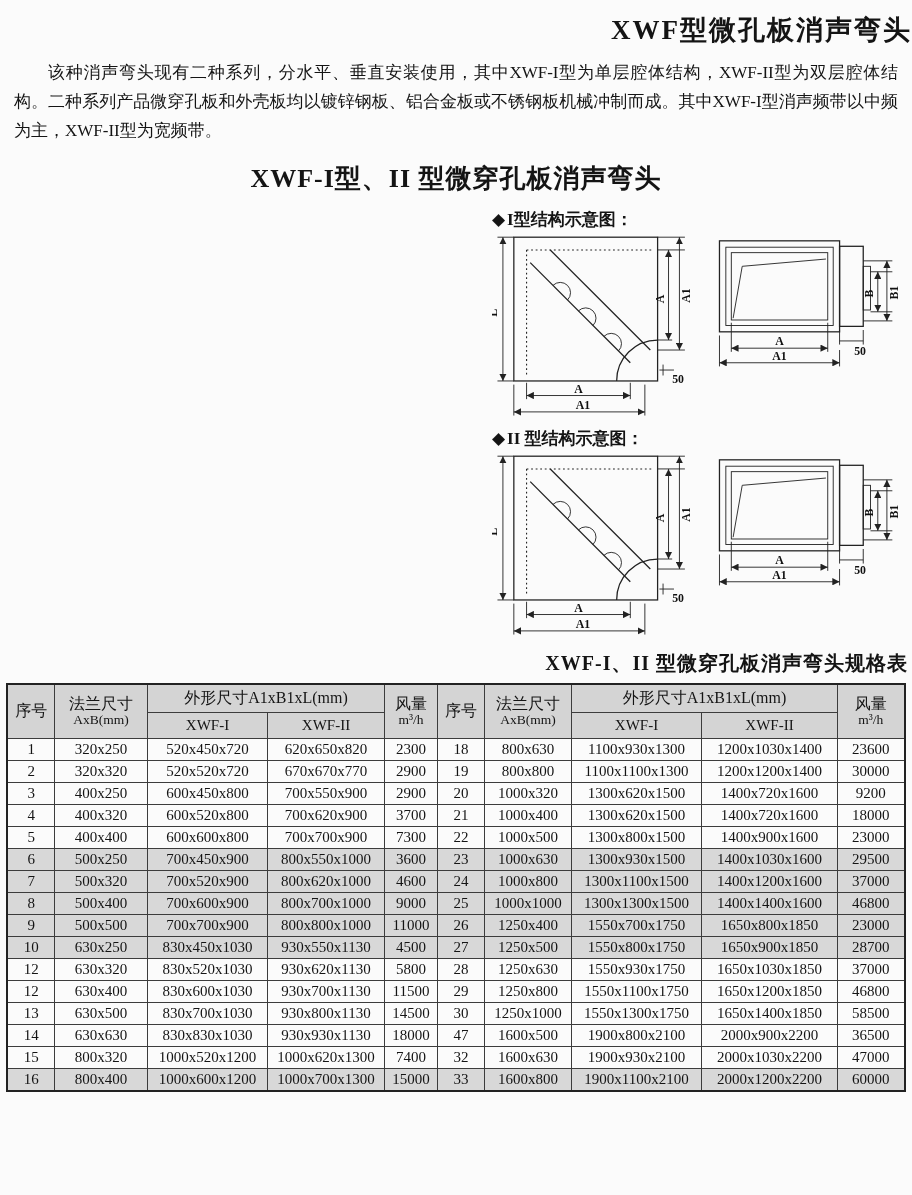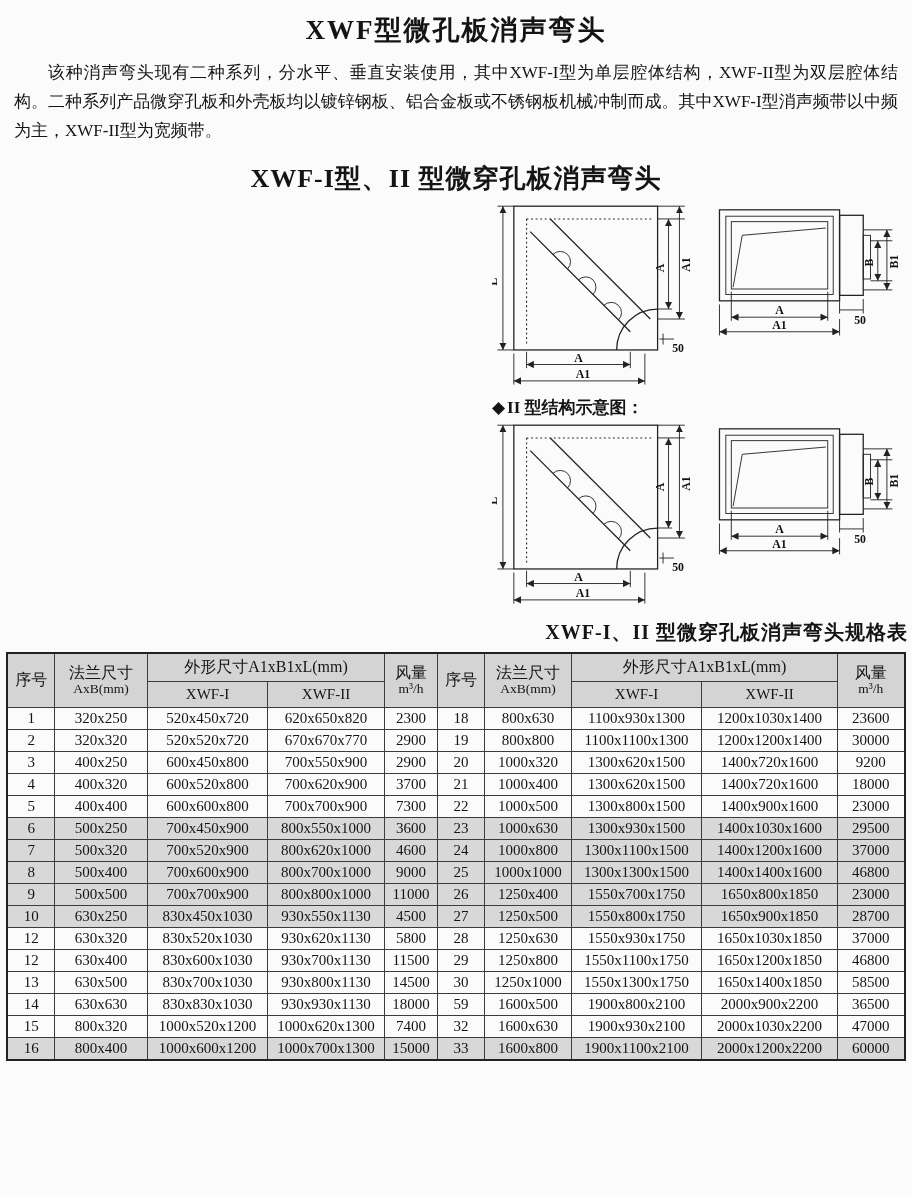--- a/index.html
+++ b/index.html
@@ -1,21 +1,21 @@
 <!DOCTYPE html>
 <html><head>
 <meta charset="utf-8">
 <style>
   html,body{margin:0;padding:0;background:#e9e9e9;}
   .page{
     position:relative;width:912px;height:1195px;margin:0 auto;
     background:#fbfbfb;color:#141414;overflow:hidden;
     font-family:"Liberation Serif","DejaVu Serif",serif;
   }
-  h1.doc-title{margin:12px 0 10px;text-align:center;font-size:27px;letter-spacing:2px;font-weight:bold;}
+  h1.doc-title{margin:12px 0 10px;text-align:right;font-size:27px;letter-spacing:2px;font-weight:bold;}
   p.intro{margin:0 14px;font-size:17px;line-height:29px;text-align:justify;text-indent:2em;}
   h2.section-heading{margin:16px 0 4px;text-align:center;font-size:26px;letter-spacing:1px;font-weight:bold;}
   .content-row{display:flex;align-items:flex-start;}
   .bullets{width:448px;margin:102px 0 0 42px;font-weight:bold;font-size:17px;line-height:37px;}
   .bullets p{margin:0 0 3px;padding-left:19px;text-indent:-19px;text-align:justify;}
   .diagrams{width:418px;margin-left:2px;}
   .dlabel{margin:8px 0 0;font-size:17px;font-weight:bold;}
   .dlabel .sp{margin-right:2px;}
   svg.diagram{display:block;width:414px;height:188px;}
   svg.diagram text{font-size:13px;font-weight:bold;fill:#111;font-family:"Liberation Serif","DejaVu Serif",serif;}
@@ -45,20 +45,21 @@
 
   <h2 class="section-heading">XWF-I型、II 型微穿孔板消声弯头</h2>
 
   <div class="content-row">
 
     <div class="bullets">
     </div>
 
     <div class="diagrams">
 
+      <p class="dlabel"><span class="sp">◆</span><span>I型结构示意图：</span></p>
 
       <svg class="diagram" viewBox="0 0 455 205">
         <defs>
           <marker id="ar1" markerWidth="9" markerHeight="8" refX="8" refY="4" orient="auto-start-reverse">
             <path d="M0,0 L8,4 L0,8 z" fill="#222"></path>
           </marker>
         </defs>
 
         <rect class="shape" x="24" y="6" width="158" height="158"></rect>
         <line class="dot" x1="38" y1="20" x2="178" y2="20"></line>
@@ -393,21 +394,21 @@
           <td>1550x1300x1750</td>
           <td>1650x1400x1850</td>
           <td>58500</td>
         </tr>
         <tr>
           <td>14</td>
           <td>630x630</td>
           <td>830x830x1030</td>
           <td>930x930x1130</td>
           <td>18000</td>
-          <td>59</td>
+          <td>47</td>
           <td>1600x500</td>
           <td>1900x800x2100</td>
           <td>2000x900x2200</td>
           <td>36500</td>
         </tr>
         <tr>
           <td>15</td>
           <td>800x320</td>
           <td>1000x520x1200</td>
           <td>1000x620x1300</td>

